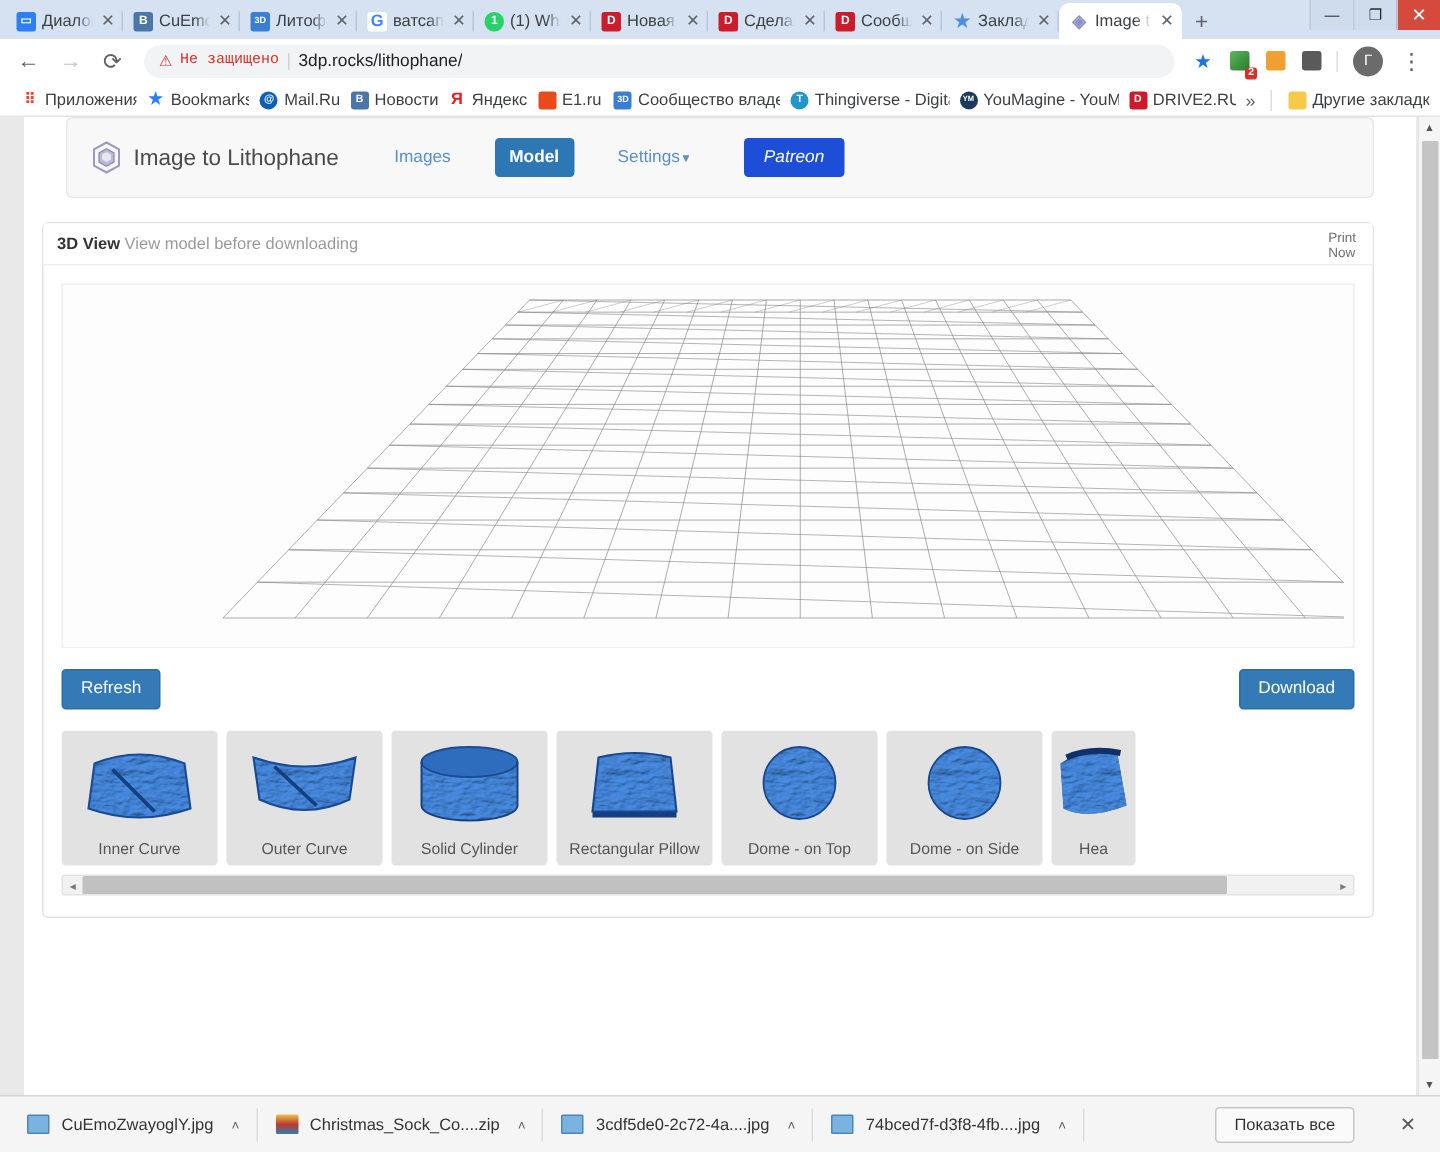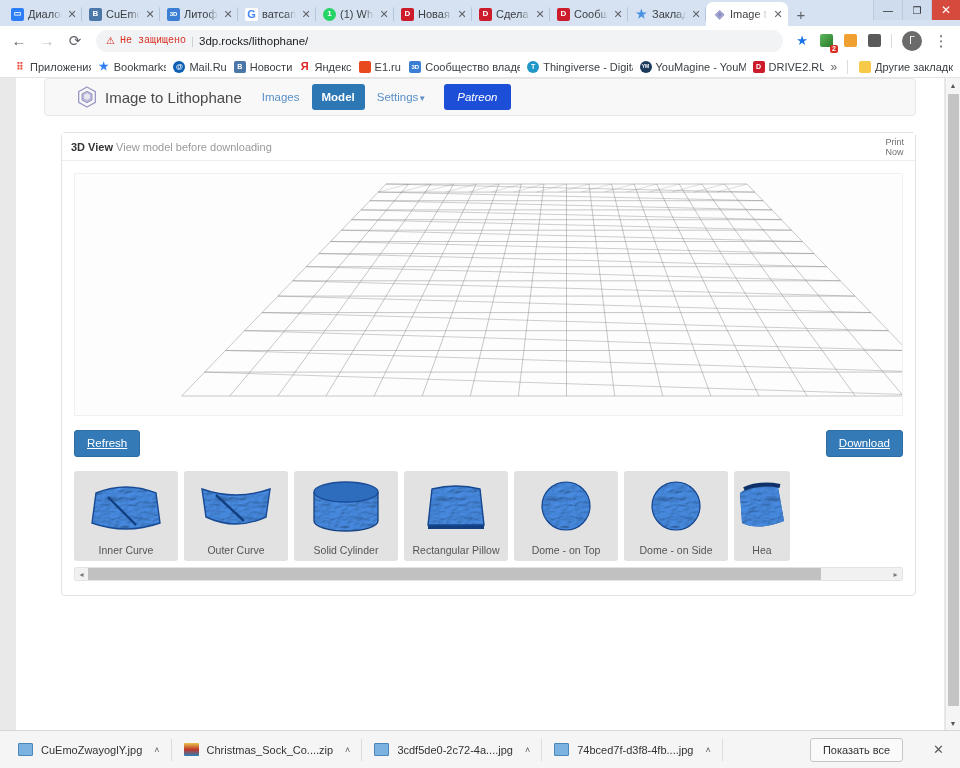--- a/index.html
+++ b/index.html
@@ -210,28 +210,28 @@
     position: absolute;
     left: 16px; top: 0;
     width: 928px;
     height: 652px;
     background: #ffffff;
   }
 
   
   .appnav {
     margin: 0 28px;
-    height: 38px;
+    height: 54px;
     background: #f8f8f8;
     border: 1px solid #e7e7e7;
     border-radius: 4px;
     display: flex;
     align-items: center;
-    padding: 0 24px;
-    gap: 2px;
+    padding: 0 8px;
+    gap: 19px;
   }
   .brand {
     display: flex; align-items: center; gap: 8px;
     padding: 0 8px;
     font-size: 15px;
     color: #4a4a4a;
   }
   .brand-logo { width: 20px; height: 22px; flex: 0 0 20px; }
   .nav-link {
     font-size: 11.5px;
@@ -250,21 +250,21 @@
     font-size: 11.5px;
     padding: 7px 13px;
     border-radius: 3px;
     margin-left: 6px;
     font-style: italic;
   }
   .caret { font-size: 8px; }
 
   
   .panel {
-    margin: 16px 28px 0 45px;
+    margin: 16px 28px 0 12px;
     border: 1px solid #e2e2e2;
     border-radius: 4px;
     background: #fff;
   }
   .panel-head {
     height: 28px;
     display: flex;
     align-items: center;
     justify-content: space-between;
     padding: 0 9px;
@@ -300,21 +300,20 @@
     margin-top: 14px;
   }
   .btn-primary {
     background: #337ab7;
     border: 1px solid #2e6da4;
     color: #fff;
     font-size: 11.5px;
     padding: 6px 12px;
     border-radius: 3px;
     line-height: 13px;
-    text-decoration: underline;
   }
 
   
   .carousel-wrap { margin-top: 14px; position: relative; }
   .carousel {
     display: flex;
     gap: 6px;
     overflow: hidden;
     padding-bottom: 2px;
   }

